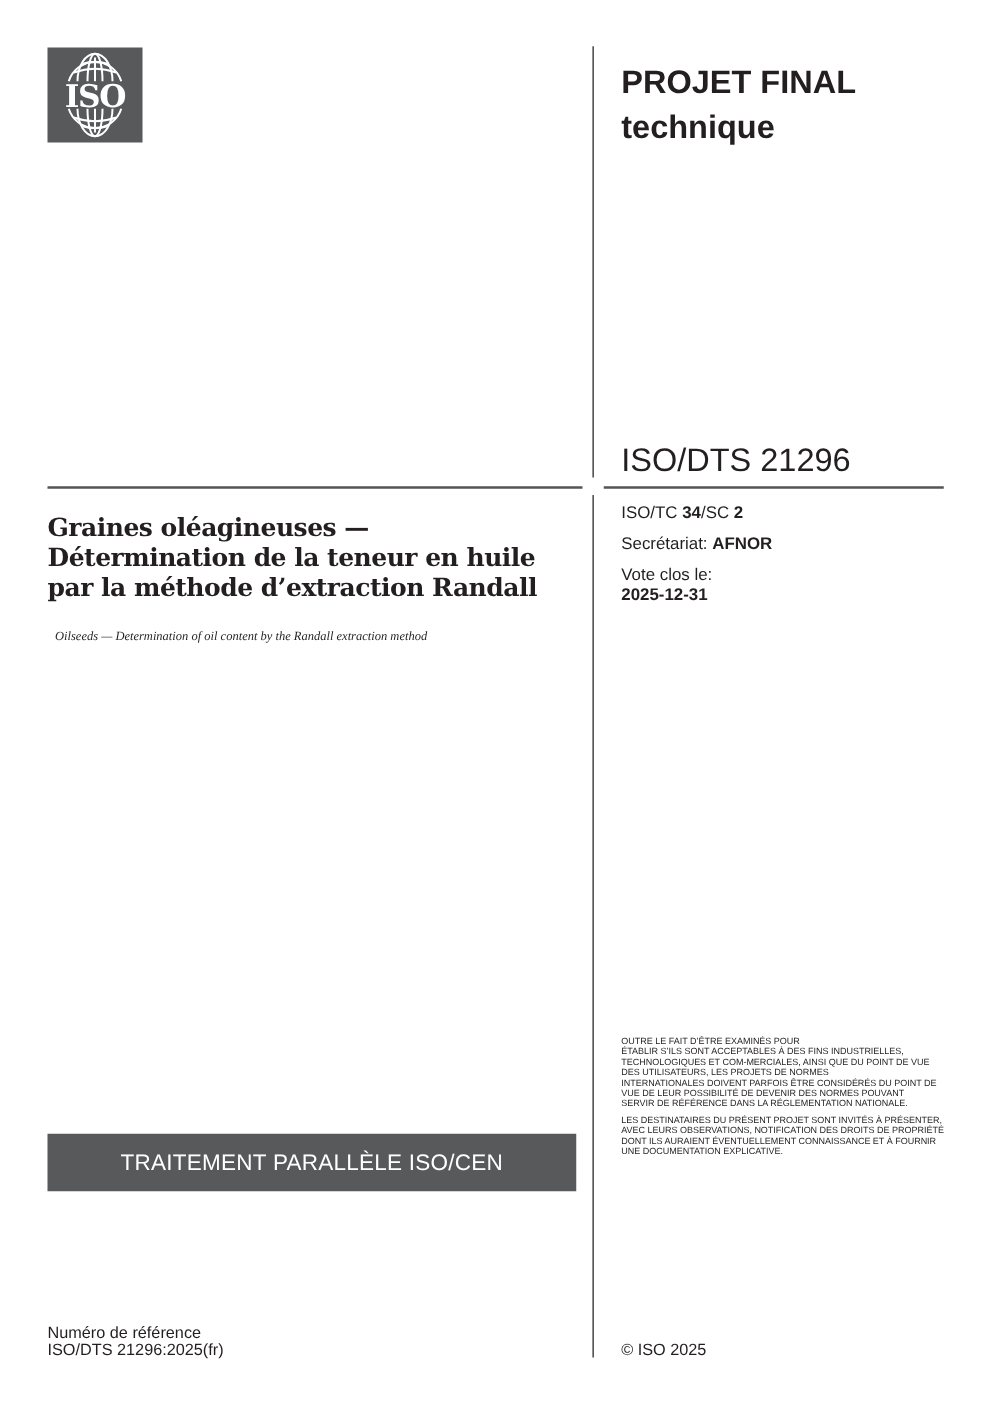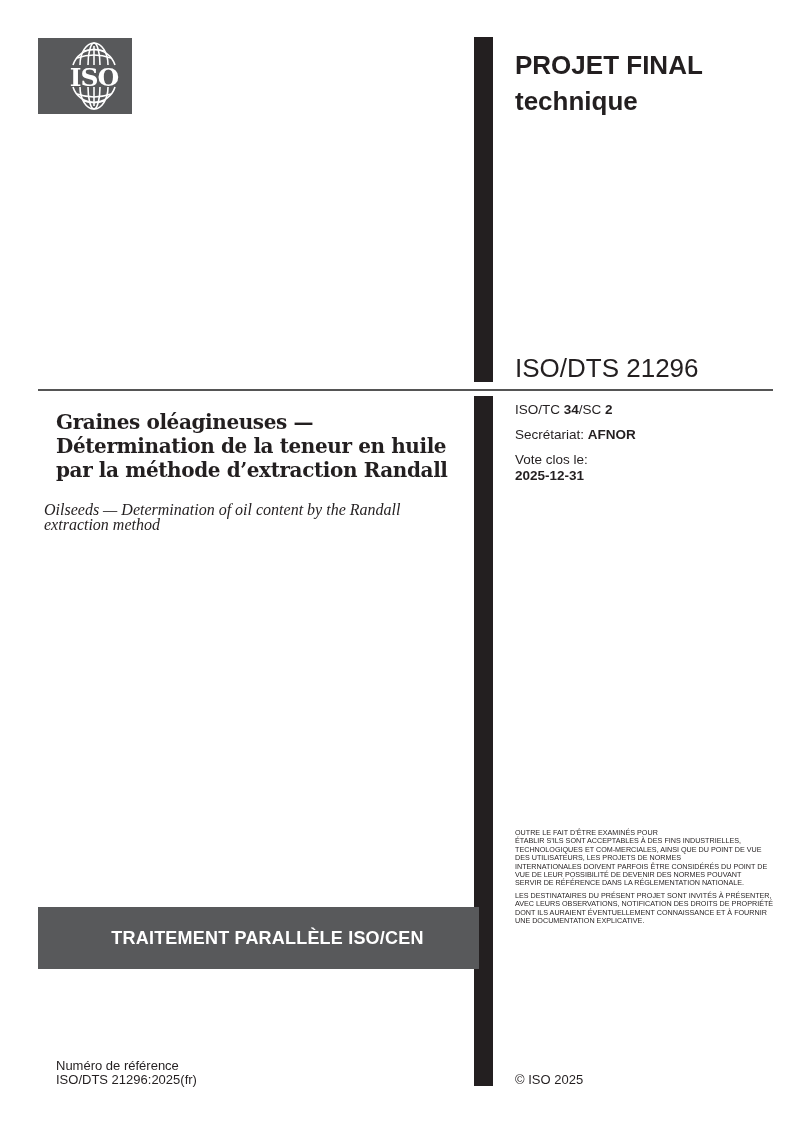--- a/index.html
+++ b/index.html
@@ -1,38 +1,38 @@
 <!DOCTYPE html>
 <html><head>
 <meta charset="utf-8">
 <style>
   html, body { margin: 0; padding: 0; background: #ffffff; }
   body { width: 793px; height: 1122px; position: relative; overflow: hidden;
          font-family: "Liberation Sans", "DejaVu Sans", sans-serif; color: #231f20; }
-  .abs { position: absolute; padding-left: 18px; }
+  .abs { position: absolute; }
   .logo { left: 38px; top: 38px; width: 76px; height: 76px; background: #58595b; }
   .logo svg { width: 76px; height: 76px; display: block; }
   .vline-top { left: 474px; top: 37px; width: 1px; height: 345px; background: #231f20; }
   .vline-bottom { left: 474px; top: 396px; width: 1px; height: 690px; background: #231f20; }
   .hline-left { left: 38px; top: 389px; width: 428px; height: 1.5px; background: #555; }
   .hline-right { left: 483px; top: 389px; width: 272px; height: 1.5px; background: #555; }
   .stage { left: 497px; top: 47px; font-size: 26px; font-weight: bold; line-height: 36px; }
   .stage .sub { display: block; }
   .docnum { left: 497px; top: 352px; font-size: 26px; font-weight: normal; line-height: 32px; }
   .meta { left: 497px; top: 402px; font-size: 13.5px; line-height: 16px; }
   .meta .row { margin-bottom: 9px; }
   .meta b { font-weight: bold; }
   .title { left: 38px; top: 410px; font-family: "DejaVu Serif", "Liberation Serif", serif;
            font-weight: bold; font-size: 20px; line-height: 24px; width: 430px; letter-spacing: -0.4px; }
-  .subtitle { left: 26px; top: 502px; font-family: "Liberation Serif", "DejaVu Serif", serif;
-              font-style: italic; font-size: 16px; line-height: 15px; width: 420px; }
+  .subtitle { left: 44px; top: 502px; font-family: "Liberation Serif", "DejaVu Serif", serif;
+              font-style: italic; font-size: 10px; line-height: 15px; width: 420px; }
   .notice { left: 497px; top: 829px; width: 260px; font-size: 7.2px; line-height: 8.4px; text-transform: uppercase; }
   .notice p { margin: 0 0 4px 0; }
-  .banner { left: 38px; top: 907px; width: 423px; height: 62px; background: #58595b;
-            color: #ffffff; font-size: 18px; font-weight: bold; display: flex;
+  .banner { left: 38px; top: 907px; width: 423px; height: 46px; background: #58595b;
+            color: #ffffff; font-size: 18px; font-weight: normal; display: flex;
             align-items: center; justify-content: center; letter-spacing: 0.2px; }
   .ref { left: 38px; top: 1059px; font-size: 13px; line-height: 14px; }
   .copyright { left: 497px; top: 1073px; font-size: 13px; line-height: 14px; }
 </style>
 </head>
 <body>
 
 <div class="abs logo">
   <svg viewBox="0 0 76 76">
     <g fill="none" stroke="#ffffff" stroke-width="1.6">

